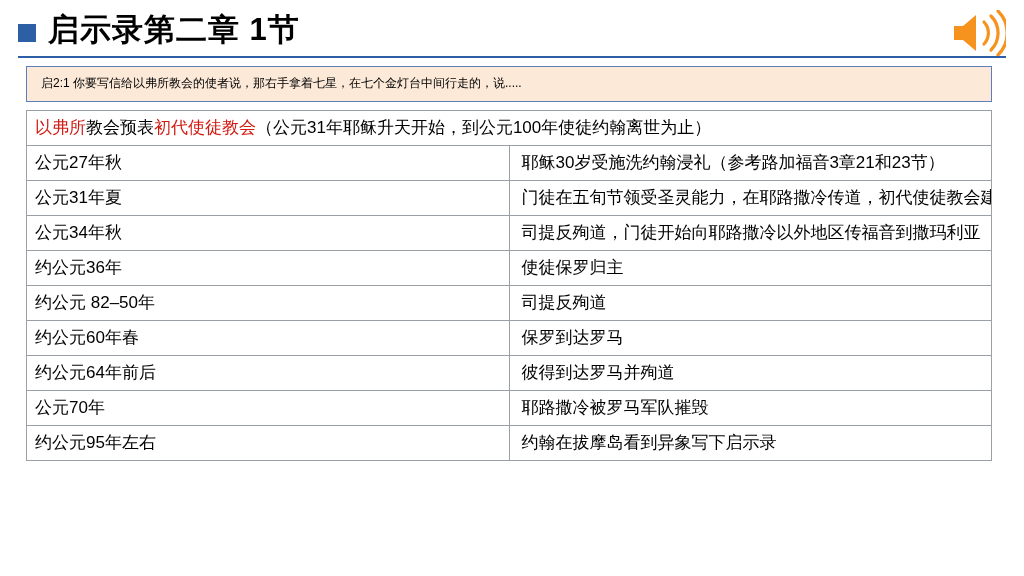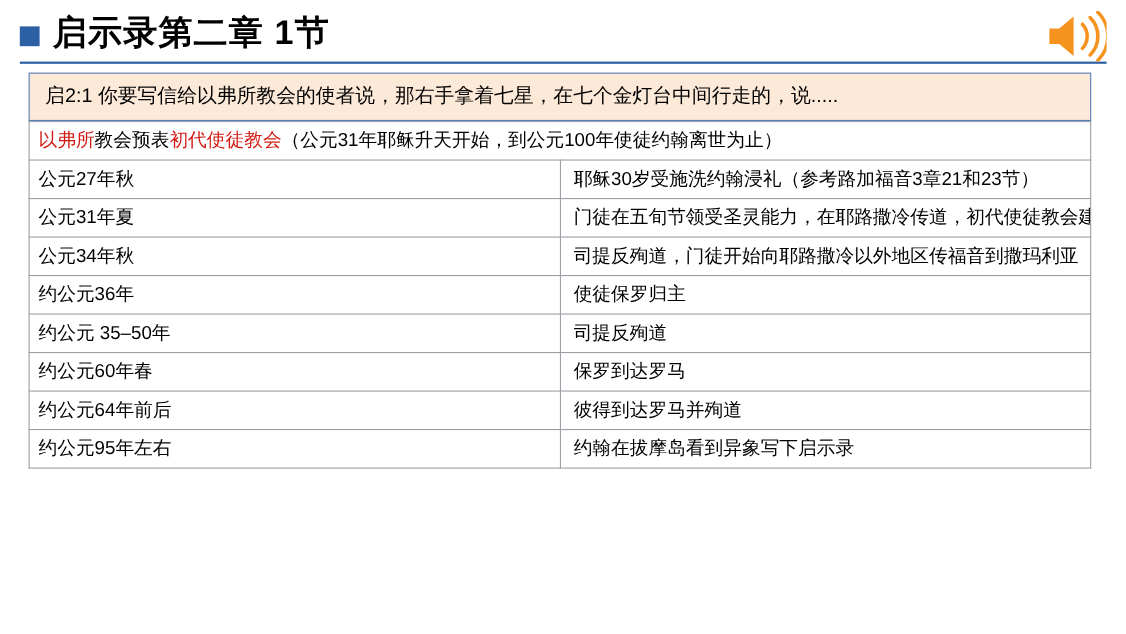--- a/index.html
+++ b/index.html
@@ -65,21 +65,21 @@
   
   .verse-box {
     position: absolute;
     left: 26px;
     top: 66px;
     width: 966px;
     box-sizing: border-box;
     background: #fce9d8;
     border: 1px solid #5b7fbd;
     padding: 9px 12px 10px 14px;
-    font-size: 18px;
+    font-size: 12px;
     line-height: 1.25;
     white-space: nowrap;
   }
 
   
   .table-wrap {
     position: absolute;
     left: 26px;
     top: 110px;
     width: 966px;
@@ -149,30 +149,34 @@
         </tr>
         <tr>
           <td class="col-date">公元34年秋</td>
           <td class="col-event">司提反殉道，门徒开始向耶路撒冷以外地区传福音到撒玛利亚</td>
         </tr>
         <tr>
           <td class="col-date">约公元36年</td>
           <td class="col-event">使徒保罗归主</td>
         </tr>
         <tr>
-          <td class="col-date">约公元 35–50年</td>
+          <td class="col-date">约公元 82–50年</td>
           <td class="col-event">司提反殉道</td>
         </tr>
         <tr>
           <td class="col-date">约公元60年春</td>
           <td class="col-event">保罗到达罗马</td>
         </tr>
         <tr>
           <td class="col-date">约公元64年前后</td>
           <td class="col-event">彼得到达罗马并殉道</td>
+        </tr>
+        <tr>
+          <td class="col-date">公元70年</td>
+          <td class="col-event">耶路撒冷被罗马军队摧毁</td>
         </tr>
         <tr>
           <td class="col-date">约公元95年左右</td>
           <td class="col-event">约翰在拔摩岛看到异象写下启示录</td>
         </tr>
 
       </tbody>
     </table>
   </div>
 

